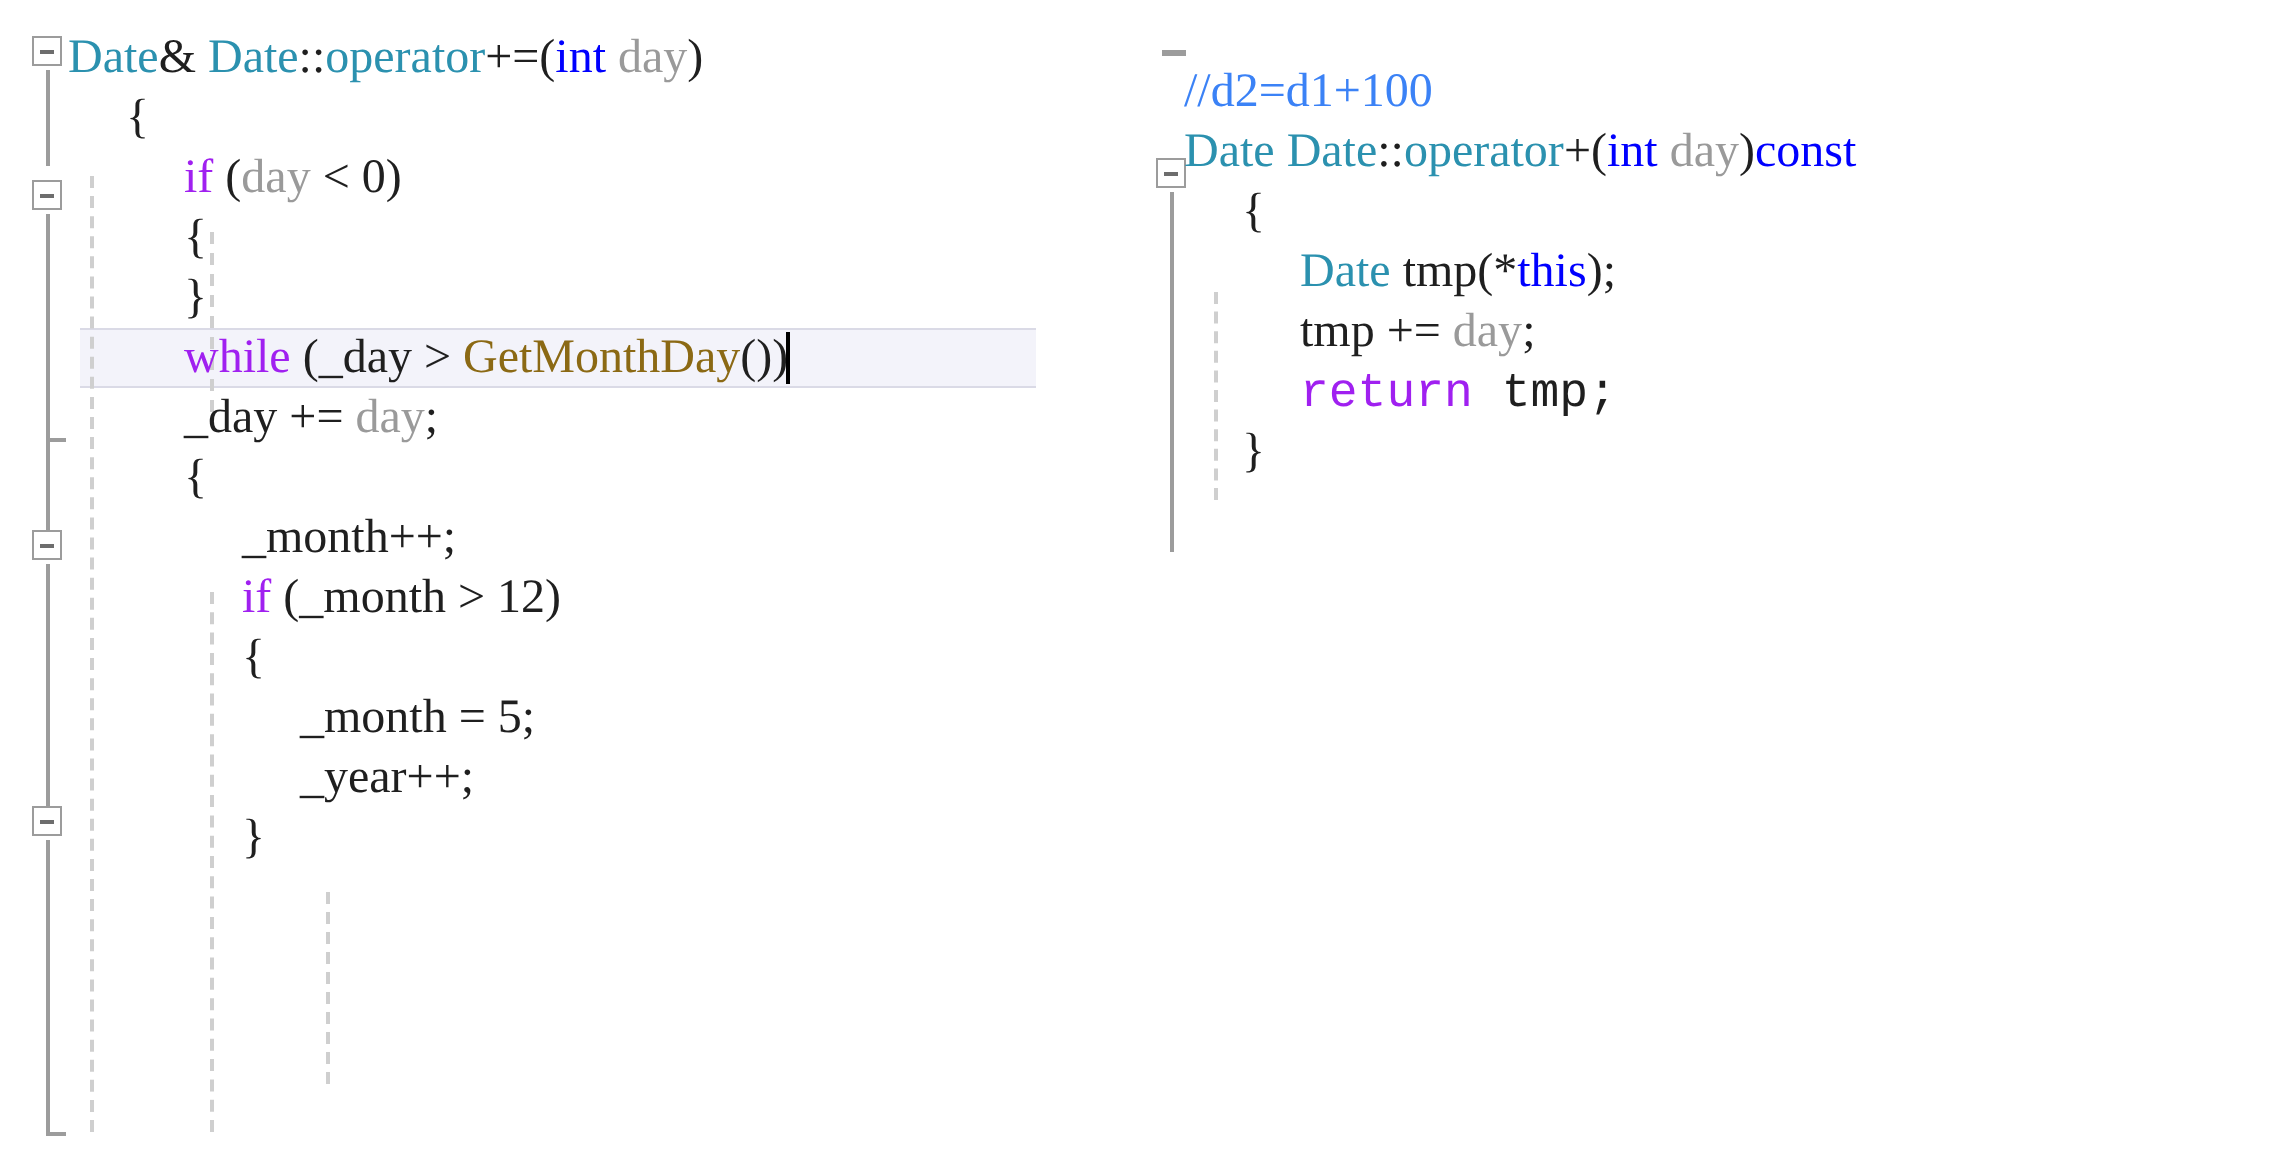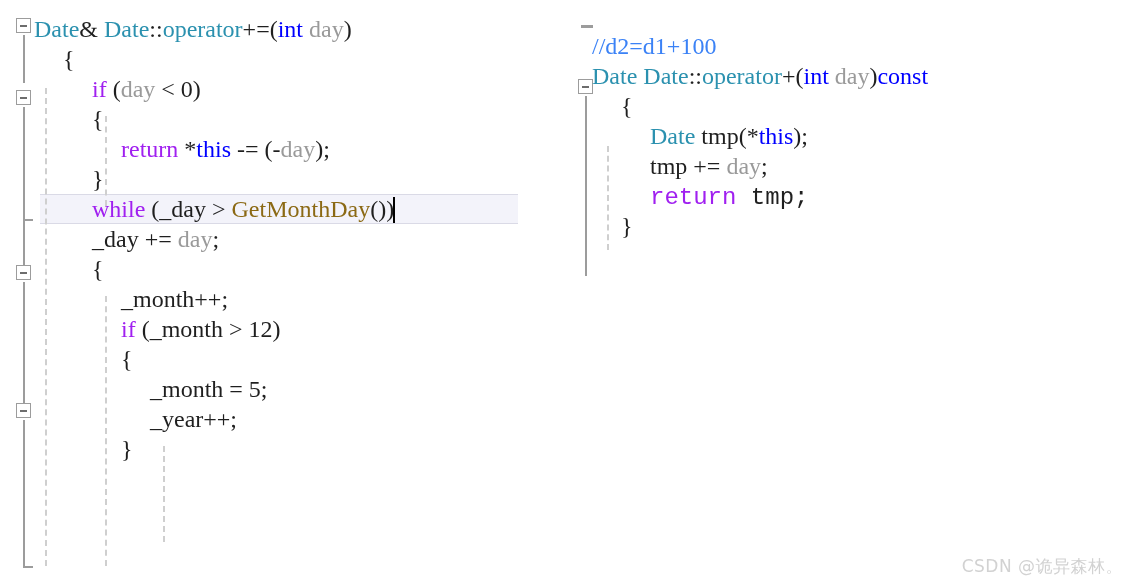--- a/index.html
+++ b/index.html
@@ -160,21 +160,20 @@
     <div class="glyph indent-guide" style="left:45px;  top:88px;  height:478px;"></div>
     <div class="glyph indent-guide" style="left:105px; top:116px; height:90px;"></div>
     <div class="glyph indent-guide" style="left:105px; top:296px; height:270px;"></div>
     <div class="glyph indent-guide" style="left:163px; top:446px; height:96px;"></div>
 
     <div id="left-lines" style="position:absolute; left:0; top:14px; width:568px;">
         <div class="code-row"><span class="code-text" style="margin-left: 34px;"><span class="t-type">Date</span><span class="t-plain">&amp; </span><span class="t-type">Date</span><span class="t-plain">::</span><span class="t-type">operator</span><span class="t-plain">+=(</span><span class="t-keyword">int</span><span class="t-plain"> </span><span class="t-param">day</span><span class="t-plain">)</span></span></div>
         <div class="code-row"><span class="code-text" style="margin-left: 63px;"><span class="t-brace">{</span></span></div>
         <div class="code-row"><span class="code-text" style="margin-left: 92px;"><span class="t-ctrl">if</span><span class="t-plain"> (</span><span class="t-param">day</span><span class="t-plain"> &lt; 0)</span></span></div>
         <div class="code-row"><span class="code-text" style="margin-left: 92px;"><span class="t-brace">{</span></span></div>
-        <div class="code-row"><span class="code-text" style="margin-left: 121px;"><span class="t-ctrl">return</span><span class="t-plain"> *</span><span class="t-keyword">this</span><span class="t-plain"> -= (-</span><span class="t-param">day</span><span class="t-plain">);</span></span></div>
         <div class="code-row"><span class="code-text" style="margin-left: 92px;"><span class="t-brace">}</span></span></div>
         <div class="code-row current"><div class="line-band"></div><span class="code-text" style="margin-left: 92px;"><span class="t-ctrl">while</span><span class="t-plain"> (_day &gt; </span><span class="t-func">GetMonthDay</span><span class="t-plain">())</span><span class="caret"></span></span></div>
         <div class="code-row"><span class="code-text" style="margin-left: 92px;"><span class="t-plain">_day += </span><span class="t-param">day</span><span class="t-plain">;</span></span></div>
         <div class="code-row"><span class="code-text" style="margin-left: 92px;"><span class="t-brace">{</span></span></div>
         <div class="code-row"><span class="code-text" style="margin-left: 121px;"><span class="t-plain">_month++;</span></span></div>
         <div class="code-row"><span class="code-text" style="margin-left: 121px;"><span class="t-ctrl">if</span><span class="t-plain"> (_month &gt; 12)</span></span></div>
         <div class="code-row"><span class="code-text" style="margin-left: 121px;"><span class="t-brace">{</span></span></div>
         <div class="code-row"><span class="code-text" style="margin-left: 150px;"><span class="t-plain">_month = 5;</span></span></div>
         <div class="code-row"><span class="code-text" style="margin-left: 150px;"><span class="t-plain">_year++;</span></span></div>
         <div class="code-row"><span class="code-text" style="margin-left: 121px;"><span class="t-brace">}</span></span></div>
@@ -193,14 +192,13 @@
         <div class="code-row"><span class="code-text" style="margin-left: 24px;"><span class="t-comment">//d2=d1+100</span></span></div>
         <div class="code-row"><span class="code-text" style="margin-left: 24px;"><span class="t-type">Date</span><span class="t-plain"> </span><span class="t-type">Date</span><span class="t-plain">::</span><span class="t-type">operator</span><span class="t-plain">+(</span><span class="t-keyword">int</span><span class="t-plain"> </span><span class="t-param">day</span><span class="t-plain">)</span><span class="t-keyword">const</span></span></div>
         <div class="code-row"><span class="code-text" style="margin-left: 53px;"><span class="t-brace">{</span></span></div>
         <div class="code-row"><span class="code-text" style="margin-left: 82px;"><span class="t-type">Date</span><span class="t-plain"> tmp(*</span><span class="t-keyword">this</span><span class="t-plain">);</span></span></div>
         <div class="code-row"><span class="code-text" style="margin-left: 82px;"><span class="t-plain">tmp += </span><span class="t-param">day</span><span class="t-plain">;</span></span></div>
         <div class="code-row"><span class="code-text" style="margin-left: 82px; font-family: Liberation Mono, monospace;"><span class="t-ctrl">return</span><span class="t-plain"> tmp;</span></span></div>
         <div class="code-row"><span class="code-text" style="margin-left: 53px;"><span class="t-brace">}</span></span></div>
       </div>
   </div>
 
-  <div id="watermark">CSDN @诡异森林。</div>
 </div>
 
 </body></html>

